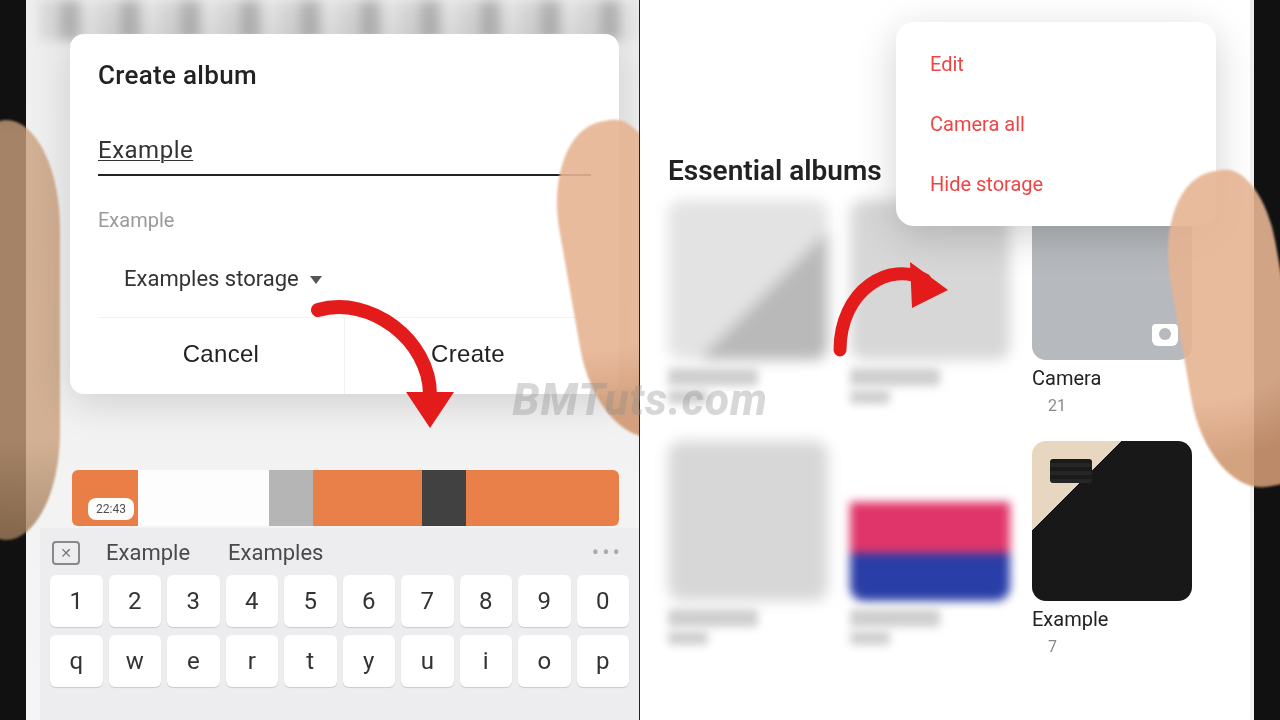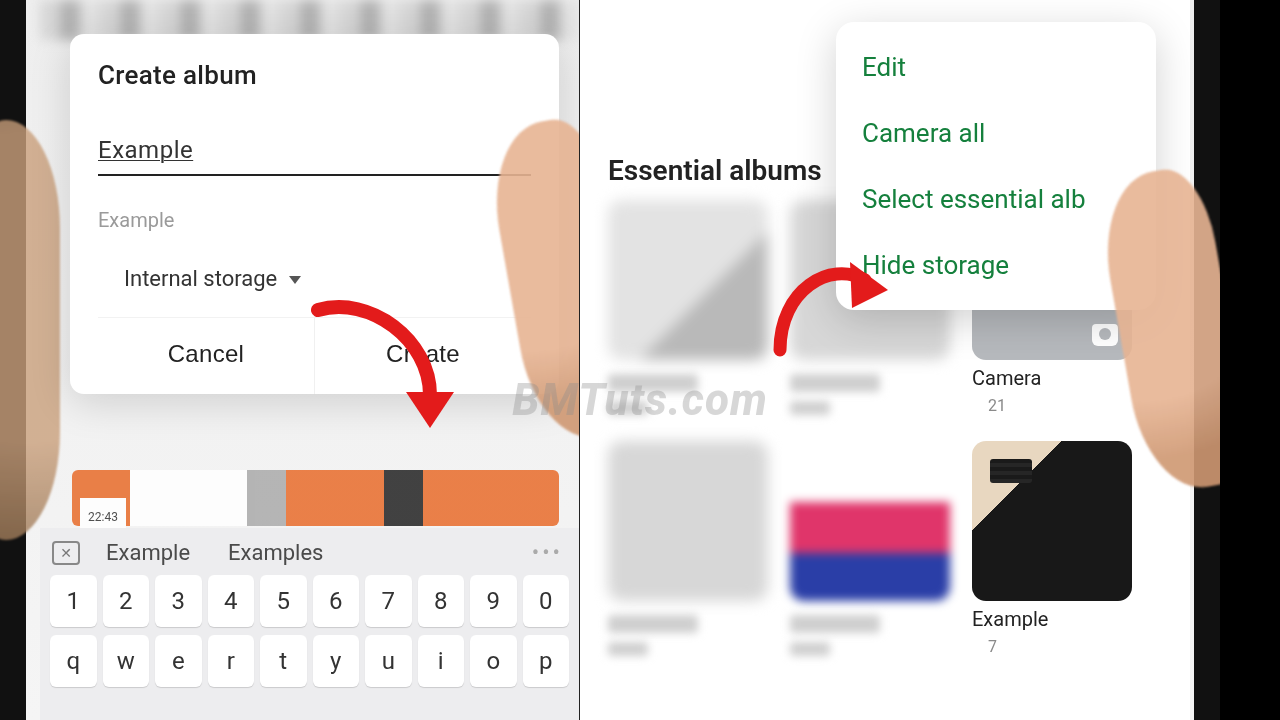--- a/index.html
+++ b/index.html
@@ -11,21 +11,21 @@
     font-family: -apple-system, BlinkMacSystemFont, "Segoe UI", Roboto, sans-serif;
     overflow: hidden;
     position: relative;
   }
   .phone {
     position: relative;
     height: 720px;
     background: linear-gradient(180deg,#eee 0%, #f5f5f5 100%);
     overflow: hidden;
   }
-  .phone.left { width: 580px; border-right: 1px solid #222; }
+  .phone.left { width: 640px; border-right: 1px solid #222; }
   .phone.right { width: 640px; }
   .bezel {
     position: absolute;
     top: 0; bottom: 0; width: 26px;
     background: #111;
   }
   .phone.left .bezel.l { left: 0; }
   .phone.right .bezel.r { right: 0; }
 
   
@@ -68,22 +68,22 @@
 
   
   .bgstrip {
     position: absolute;
     top: 470px; left: 72px; right: 20px; height: 56px;
     background: linear-gradient(90deg,#e86b2a 0 12%,#fff 12% 36%,#aaa 36% 44%,#e86b2a 44% 64%,#222 64% 72%,#e86b2a 72% 100%);
     border-radius: 6px;
     opacity:.85;
   }
   .bgstrip .chip {
-    position:absolute; top:28px; left:8px; background:#fff; border-radius:0;
-    font-size:12px; color:#333; padding:12px 8px;
+    position:absolute; top:28px; left:16px; background:#fff; border-radius:8px;
+    font-size:12px; color:#333; padding:4px 8px;
   }
 
   
   .kbd {
     position: absolute;
     left: 40px; right: 0; bottom: 0; top: 528px;
     background:#ededef;
     padding: 8px 6px 0 6px;
   }
   .sugrow { display:flex; align-items:center; padding: 4px 10px 10px 6px; color:#4a4a4a; font-size:22px;}
@@ -130,33 +130,33 @@
   }
   .thumb.cam { filter:none; background:#b6b9bd; position:relative;}
   .thumb.cam .camico{
     position:absolute; right:14px; bottom:14px; width:26px;height:22px;background:#fff;border-radius:4px 4px 6px 6px;
   }
   .thumb.cam .camico::before{content:"";position:absolute;left:7px;top:4px;width:12px;height:12px;border-radius:50%;background:#b6b9bd;}
   .thumb.pixA { background: linear-gradient(135deg,#e3e3e3 0 60%,#b9b9b9 60% 100%);}
   .thumb.pinkblue { filter: blur(5px); background: linear-gradient(180deg,#fff 0 38%,#e0356a 38% 70%,#2a3ea7 70% 100%);}
   .cap { font-size:20px; color:#222; margin-top:6px;}
   .cap.sub { font-size:16px; color:#8a8a8a;margin-left:16px;}
-  .albcell { display:flex; flex-direction:column;justify-content:space-between;}
+  .albcell { display:flex; flex-direction:column;}
   .albcell .blurtext { height:18px; width:90px; background:#cfcfcf; filter:blur(4px); border-radius:4px; margin-top:8px;}
   .albcell .blurtext.sm { width:40px; height:14px; margin-top:4px;}
 
   
   .menu {
     position:absolute; top: 22px; right: 34px;
     width: 320px; background:#fff; border-radius:18px;
     box-shadow: 0 10px 40px rgba(0,0,0,.18);
     padding: 12px 0;
   }
   .menu .mi {
-    font-size:26px; color:#15803d; padding: 18px 26px;
+    font-size:20px; color:#ef4444; padding: 18px 34px;
   }
   .watermark {
     position:absolute; left:50%; top:50%; transform:translate(-50%,-50%);
     font-size:44px; font-weight:800; font-style:italic;
     color:rgba(140,140,140,.35); letter-spacing:1px; white-space:nowrap;margin-top:40px;
   }
 
   
   .arrowR {
     position:absolute; top: 250px; left: 190px;
@@ -186,21 +186,21 @@
 <div class="phone left">
   <div class="bezel l"></div>
   <div class="hand"></div>
   <div class="topblur"></div>
 
   <div class="dialog">
     <h2>Create album</h2>
     <div class="albumname">Example</div>
     <div class="loclabel">Example</div>
     <div class="storage">
-      <span>Internal storage</span>
+      <span>Examples storage</span>
       <span class="chev"></span>
     </div>
     <div class="dlg-buttons">
       <button>Cancel</button>
       <button>Create</button>
     </div>
   </div>
 
   <div class="bgstrip">
     <span class="chip">22:43</span>
@@ -283,21 +283,20 @@
       <div class="albcell">
         <div class="thumb keyboard"></div>
         <div class="cap">Example</div>
         <div class="cap sub">7</div>
       </div>
     </div>
 
     <div class="menu">
       <div class="mi">Edit</div>
       <div class="mi">Camera all</div>
-      <div class="mi">Select essential alb</div>
       <div class="mi">Hide storage</div>
     </div>
 
     <svg class="arrowR" viewBox="0 0 120 120">
       <path d="M 10 100 C 10 40, 60 10, 95 30" stroke="#e31b1b" stroke-width="13" fill="none" stroke-linecap="round"></path>
       <polygon points="118,40 80,12 82,58" fill="#e31b1b"></polygon>
     </svg>
   </div>
   <div class="bezel r"></div>
   <div class="finger"></div>

